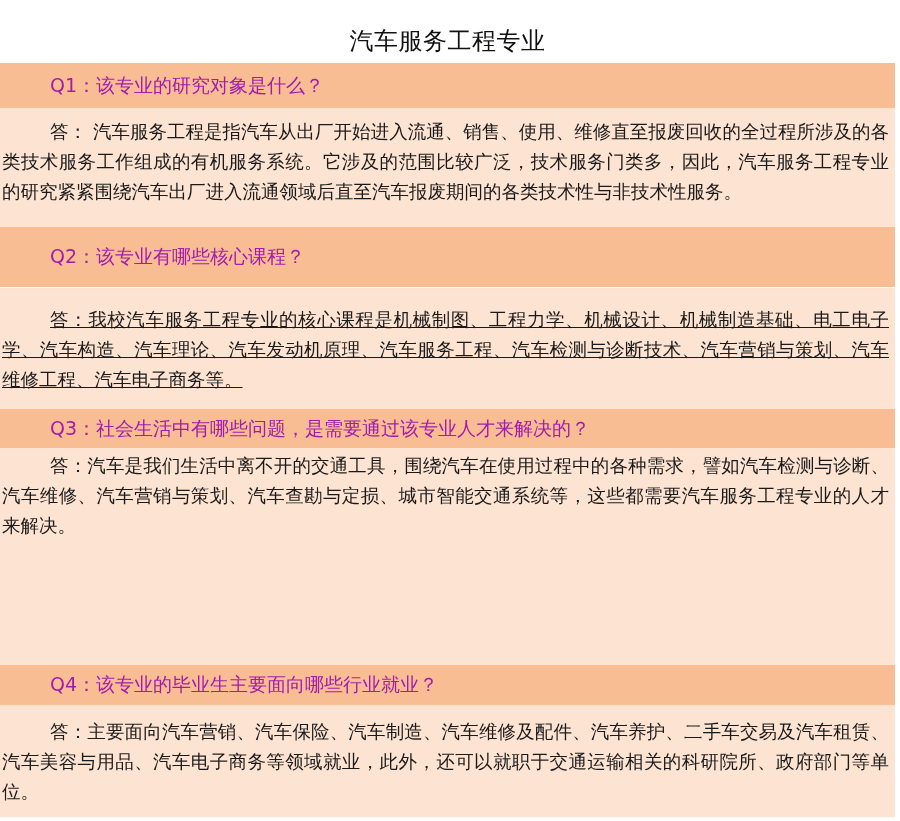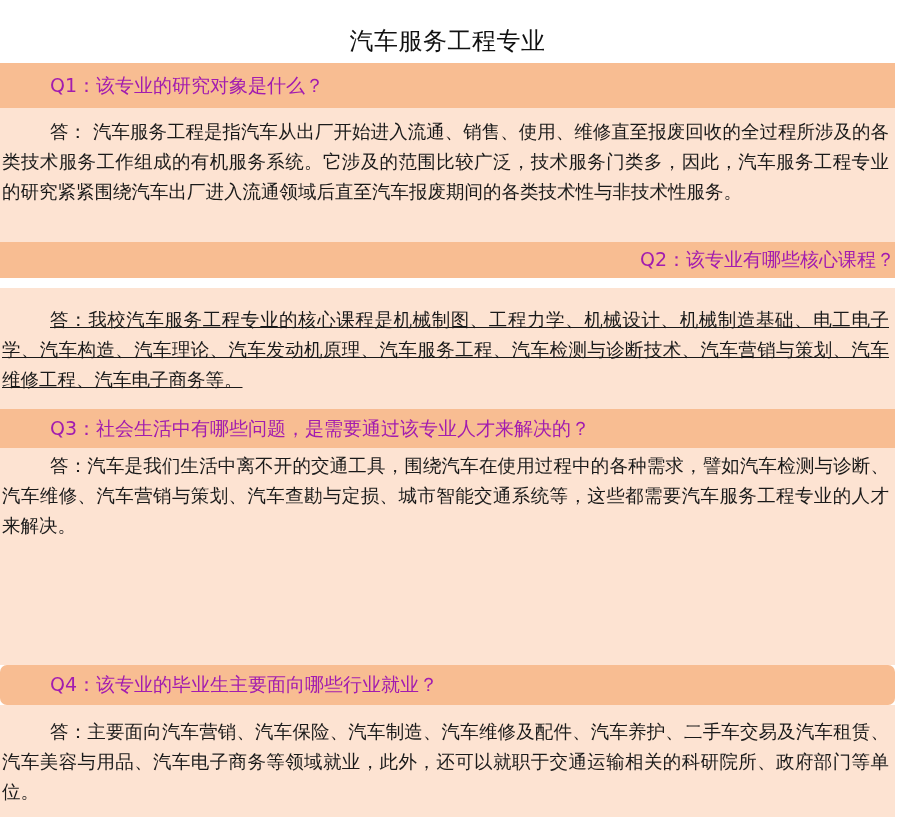--- a/index.html
+++ b/index.html
@@ -30,32 +30,32 @@
 
 <div class="title">汽车服务工程专业</div>
 
 <div class="q-bar" style="top:63px;height:45px;">
   <span>Q1：该专业的研究对象是什么？</span>
 </div>
 <div class="a-block" style="top:108px;height:135px;padding-top:9px;">
   <p>答： 汽车服务工程是指汽车从出厂开始进入流通、销售、使用、维修直至报废回收的全过程所涉及的各类技术服务工作组成的有机服务系统。它涉及的范围比较广泛，技术服务门类多，因此，汽车服务工程专业的研究紧紧围绕汽车出厂进入流通领域后直至汽车报废期间的各类技术性与非技术性服务。</p>
 </div>
 
-<div class="q-bar" style="top:242px;height:36px;justify-content:flex-end;">
+<div class="q-bar" style="top:227px;height:60px;">
   <span>Q2：该专业有哪些核心课程？</span>
 </div>
 <div class="a-block" style="top:288px;height:121px;padding-top:17px;text-decoration:underline;">
   <p>答：我校汽车服务工程专业的核心课程是机械制图、工程力学、机械设计、机械制造基础、电工电子学、汽车构造、汽车理论、汽车发动机原理、汽车服务工程、汽车检测与诊断技术、汽车营销与策划、汽车维修工程、汽车电子商务等。</p>
 </div>
 
 <div class="q-bar" style="top:409px;height:39px;align-items:center;">
   <span>Q3：社会生活中有哪些问题，是需要通过该专业人才来解决的？</span>
 </div>
 <div class="a-block" style="top:448px;height:217px;padding-top:3px;">
   <p>答：汽车是我们生活中离不开的交通工具，围绕汽车在使用过程中的各种需求，譬如汽车检测与诊断、汽车维修、汽车营销与策划、汽车查勘与定损、城市智能交通系统等，这些都需要汽车服务工程专业的人才来解决。</p>
 </div>
 
-<div class="q-bar" style="top:665px;height:40px;border-radius:7px;">
+<div class="q-bar" style="top:665px;height:40px;">
   <span>Q4：该专业的毕业生主要面向哪些行业就业？</span>
 </div>
 <div class="a-block" style="top:705px;height:112px;padding-top:12px;">
   <p>答：主要面向汽车营销、汽车保险、汽车制造、汽车维修及配件、汽车养护、二手车交易及汽车租赁、汽车美容与用品、汽车电子商务等领域就业，此外，还可以就职于交通运输相关的科研院所、政府部门等单位。</p>
 </div>
 
 </body></html>

